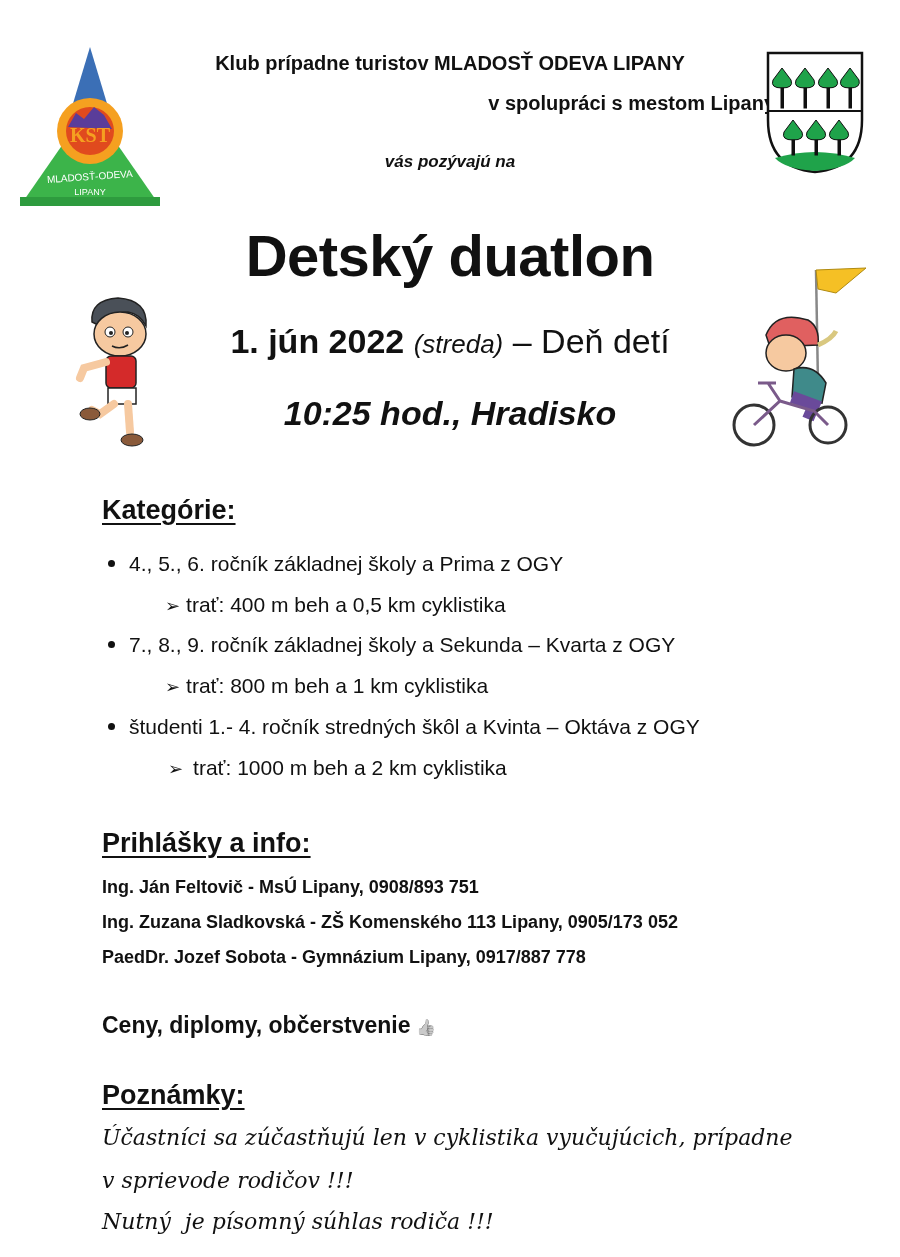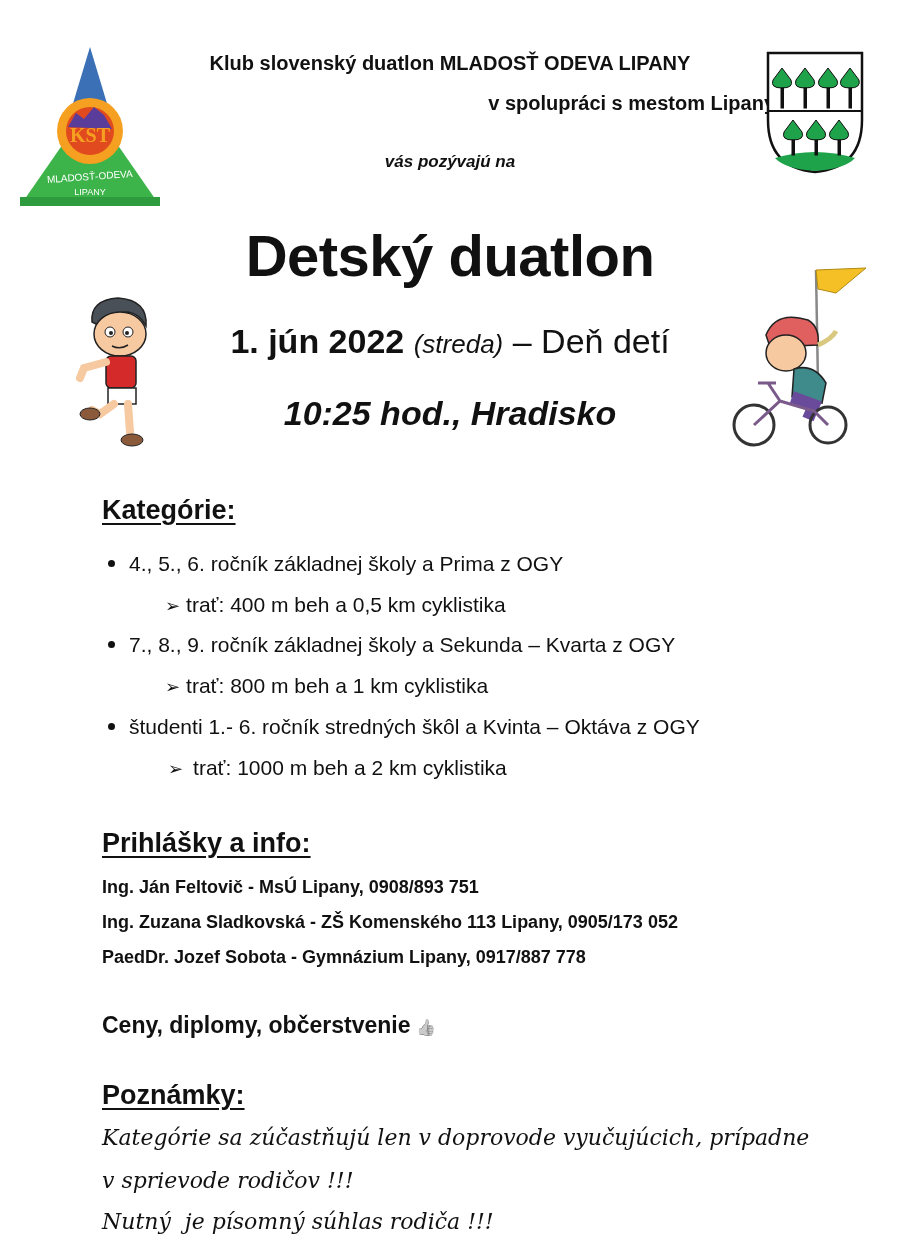--- a/index.html
+++ b/index.html
@@ -42,21 +42,21 @@
     <rect x="2" y="152" width="140" height="9" fill="#2e9b3e"></rect>
     <circle cx="72" cy="86" r="33" fill="#f5a020"></circle>
     <circle cx="72" cy="86" r="24" fill="#e04a1e"></circle>
     <path d="M50,82 L58,68 L66,74 L76,62 L86,70 L94,84 Z" fill="#5a3d9a"></path>
     <text x="72" y="97" text-anchor="middle" font-family="Liberation Serif, serif" font-size="20" font-weight="bold" fill="#f5a020">KST</text>
     <text x="72" y="135" text-anchor="middle" font-family="Liberation Sans, sans-serif" font-size="10" fill="#ffffff" transform="rotate(-4 72 135)">MLADOSŤ-ODEVA</text>
     <text x="72" y="150" text-anchor="middle" font-family="Liberation Sans, sans-serif" font-size="9" fill="#ffffff">LIPANY</text>
   </svg>
 </div>
 
-<div id="hdr1" class="hdr-line">Klub slovenský duatlon MLADOSŤ ODEVA LIPANY</div>
+<div id="hdr1" class="hdr-line">Klub prípadne turistov MLADOSŤ ODEVA LIPANY</div>
 <div id="hdr2" class="hdr-line">v spolupráci s mestom Lipany</div>
 <div id="hdr3" class="hdr-line">vás pozývajú na</div>
 
 <div class="abs" style="left:765px;top:50px;width:100px;height:125px;">
   <svg width="100" height="125" viewBox="0 0 100 125">
     <path d="M3,3 H97 V70 Q97,118 50,122 Q3,118 3,70 Z" fill="#ffffff" stroke="#111" stroke-width="2.5"></path>
     <line x1="3" y1="61" x2="97" y2="61" stroke="#111" stroke-width="2"></line>
     <path d="M10,108 Q50,96 90,108 Q80,119 50,121 Q20,119 10,108 Z" fill="#1fa34a"></path>
     <g fill="#1fa34a" stroke="#111" stroke-width="1">
       <path d="M17,18 L26,30 Q29,38 17,38 Q5,38 8,30 Z"></path>
@@ -119,29 +119,29 @@
 </div>
 
 <div id="kat-h" class="sec-h">Kategórie:</div>
 
 <div class="bullet" style="top:552px;"><span class="dot"></span><span>4., 5., 6. ročník základnej školy a Prima z OGY</span></div>
 <div class="sub" style="top:593px;"><span class="arr">➢</span><span>trať: 400 m beh a 0,5 km cyklistika</span></div>
 
 <div class="bullet" style="top:633px;"><span class="dot"></span><span>7., 8., 9. ročník základnej školy a Sekunda – Kvarta z OGY</span></div>
 <div class="sub" style="top:674px;"><span class="arr">➢</span><span>trať: 800 m beh a 1 km cyklistika</span></div>
 
-<div class="bullet" style="top:715px;"><span class="dot"></span><span>študenti 1.- 6. ročník stredných škôl a Kvinta – Oktáva z OGY</span></div>
+<div class="bullet" style="top:715px;"><span class="dot"></span><span>študenti 1.- 4. ročník stredných škôl a Kvinta – Oktáva z OGY</span></div>
 <div class="sub" style="top:756px;left:168px;"><span class="arr" style="margin-right:10px;">➢</span><span>trať: 1000 m beh a 2 km cyklistika</span></div>
 
 <div id="pri-h" class="sec-h">Prihlášky a info:</div>
 <div class="contact" style="top:877px;">Ing. Ján Feltovič - MsÚ Lipany, 0908/893 751</div>
 <div class="contact" style="top:912px;">Ing. Zuzana Sladkovská - ZŠ Komenského 113 Lipany, 0905/173 052</div>
 <div class="contact" style="top:947px;">PaedDr. Jozef Sobota - Gymnázium Lipany, 0917/887 778</div>
 
 <div id="ceny">
   <span>Ceny, diplomy, občerstvenie</span>
   <span style="font-size:16px;font-weight:normal;filter:grayscale(1);">👍</span>
 </div>
 
 <div id="poz-h" class="sec-h">Poznámky:</div>
-<div class="note" style="top:1125px;">Kategórie sa zúčastňujú len v doprovode vyučujúcich, prípadne</div>
+<div class="note" style="top:1125px;">Účastníci sa zúčastňujú len v cyklistika vyučujúcich, prípadne</div>
 <div class="note" style="top:1168px;">v sprievode rodičov !!!</div>
 <div class="note" style="top:1209px;white-space:pre;">Nutný  je písomný súhlas rodiča !!!</div>
 
 </body></html>

